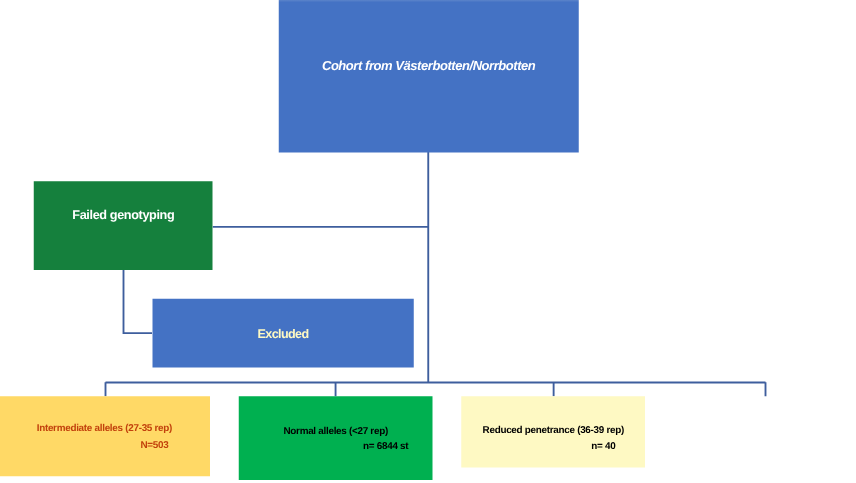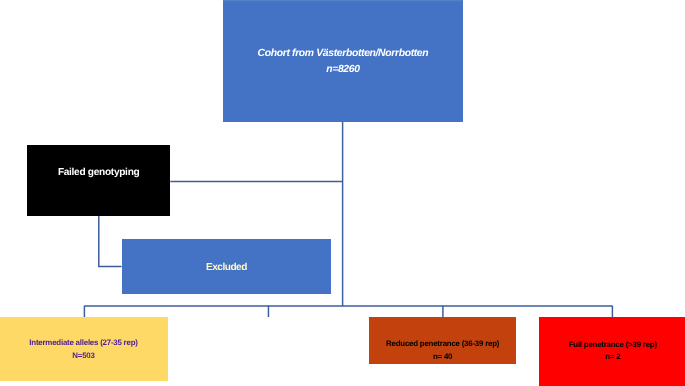--- a/index.html
+++ b/index.html
@@ -52,55 +52,55 @@
     left: 222.5px; top: 0px; width: 240.5px; height: 121.5px;
     background: linear-gradient(to bottom, #5C84CA 0px, #4472C4 1.8px, #4472C4 100%);
     color: #ffffff;
     font-style: italic;
   }
   #node-cohort .line1 { font-size: 10.4px; font-weight: bold; letter-spacing: -0.35px; text-indent: 0.35px; top: 48.5px; }
   #node-cohort .line2 { font-size: 10.35px; font-weight: bold; letter-spacing: -0.35px; text-indent: 0.35px; top: 64.6px; }
 
   #node-failed {
     left: 26.8px; top: 145px; width: 143.4px; height: 70.6px;
-    background: #000000;
+    background: #15803d;
     color: #ffffff;
   }
   #node-failed .line1 { font-size: 10.15px; font-weight: bold; letter-spacing: -0.3px; text-indent: 0.3px; top: 23.1px; }
   #node-failed .line2 { font-size: 10.5px; font-weight: normal; letter-spacing: -0.3px; text-indent: 0.3px; top: 37.9px; }
 
   #node-excluded {
     left: 121.6px; top: 239px; width: 209.2px; height: 54.6px;
     background: #4472C4;
     color: #fef9c3;
   }
   #node-excluded .line1 { font-size: 10.05px; font-weight: bold; letter-spacing: -0.47px; text-indent: 0.47px; top: 23.9px; }
 
   #node-intermediate {
     left: -1px; top: 317.2px; width: 168.8px; height: 63.9px;
     background: #FFD966;
-    color: #4c1d95;
+    color: #c2410c;
   }
   #node-normal {
     left: 191px; top: 317.2px; width: 154.9px; height: 66.6px;
     background: #00B050;
     color: #000000;
   }
   #node-reduced {
-    left: 368.9px; top: 317.2px; width: 147.3px; height: 47px;
-    background: #c2410c;
+    left: 368.9px; top: 317.2px; width: 147.3px; height: 57px;
+    background: #fef9c3;
     color: #000000;
   }
   #node-full {
     left: 539.3px; top: 317.2px; width: 146.7px; height: 68.6px;
     background: #FF0000;
     color: #000000;
   }
   .leaf .line1 { font-size: 7.9px; font-weight: bold; letter-spacing: -0.22px; text-indent: 0.22px; }
-  .leaf .line2 { font-size: 7.9px; font-weight: bold; letter-spacing: -0.22px; text-indent: 0.22px; }
+  .leaf .line2 { font-size: 7.9px; font-weight: bold; letter-spacing: -0.22px; text-indent: 0.22px; padding-left: 40px; }
   #node-intermediate .line1 { top: 21.6px; }
   #node-intermediate .line2 { top: 34.4px; }
   #node-normal .line1       { top: 23.6px; }
   #node-normal .line2       { top: 35.7px; }
   #node-reduced .line1      { top: 23.0px; }
   #node-reduced .line2      { top: 35.6px; }
   #node-full .line1         { top: 23.6px; }
   #node-full .line2         { top: 35.9px; }
 </style>
 </head>
@@ -116,40 +116,39 @@
       <path d="M84.4 306.0 L612.4 306.0"></path>
       <path d="M84.4 305.7 L84.4 317"></path>
       <path d="M268.45 305.7 L268.45 317"></path>
       <path d="M442.9 305.7 L442.9 317"></path>
       <path d="M612.4 305.7 L612.4 317"></path>
     </g>
   </svg>
 
   <div class="node" id="node-cohort">
     <span class="line1">Cohort from Västerbotten/Norrbotten</span>
-    <span class="line2">n=8260</span>
   </div>
 
   <div class="node" id="node-failed">
     <span class="line1">Failed genotyping</span>
   </div>
 
   <div class="node" id="node-excluded">
     <span class="line1">Excluded</span>
   </div>
 
   <div class="node leaf" id="node-intermediate">
     <span class="line1">Intermediate alleles (27-35 rep)</span>
     <span class="line2">N=503</span>
   </div>
 
+  <div class="node leaf" id="node-normal">
+    <span class="line1">Normal alleles (&lt;27 rep)</span>
+    <span class="line2">n= 6844 st</span>
+  </div>
 
   <div class="node leaf" id="node-reduced">
     <span class="line1">Reduced penetrance (36-39 rep)</span>
     <span class="line2">n= 40</span>
   </div>
 
-  <div class="node leaf" id="node-full">
-    <span class="line1">Full penetrance (&gt;39 rep)</span>
-    <span class="line2">n= 2</span>
-  </div>
 
 </div>
 
 </body></html>

